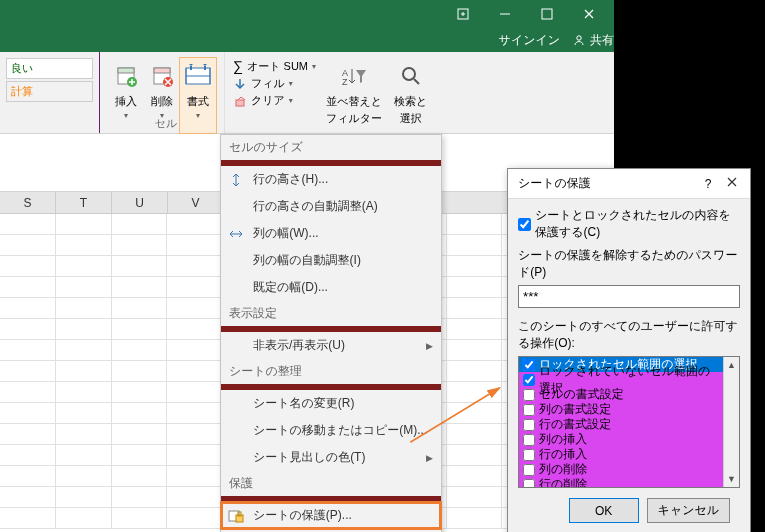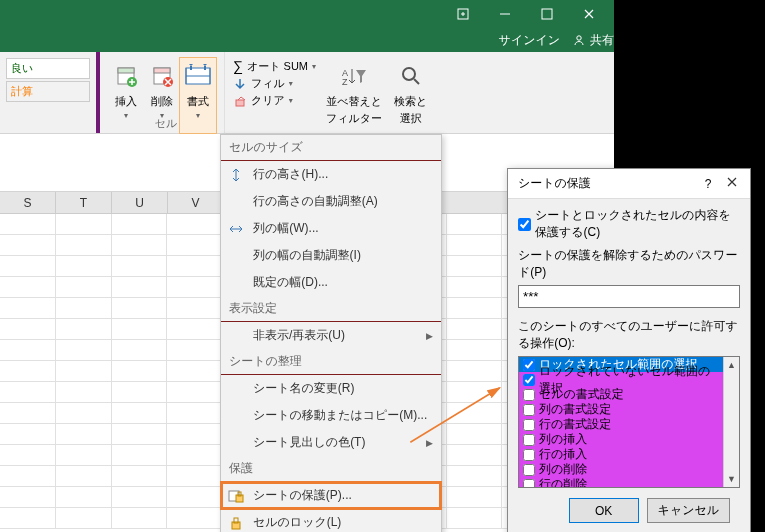--- a/index.html
+++ b/index.html
@@ -54,21 +54,21 @@
   .ribbon {
     height: 82px;
     background: #f1f1f1;
     border-bottom: 1px solid #d4d4d4;
     display: flex;
     align-items: flex-start;
   }
   .styles-section {
     width: 100px;
     padding: 6px 6px 0 6px;
-    border-right: 4px solid #701a75;
+    border-right: 1px solid #701a75;
     height: 100%;
     position: relative;
   }
   .style-box {
     border: 1px solid #ccc;
     padding: 2px 4px;
     margin-bottom: 2px;
     font-size: 11px;
     background: #fff;
     min-height: 16px;
@@ -156,21 +156,21 @@
     width: 222px;
     background: #f2f2f2;
     border: 1px solid #c5c5c5;
     box-shadow: 2px 2px 6px rgba(0,0,0,.2);
     font-size: 12px;
   }
   .menu-header {
     padding: 4px 8px;
     color: #666;
     background: #f2f2f2;
-    border-bottom: 1px solid #7f1d1d;
+    border-bottom: 6px solid #7f1d1d;
   }
   .menu-item {
     padding: 5px 8px 5px 32px;
     position: relative;
     color: #333;
     display: flex;
     align-items: center;
   }
   .menu-item .menu-icon {
     position: absolute;

